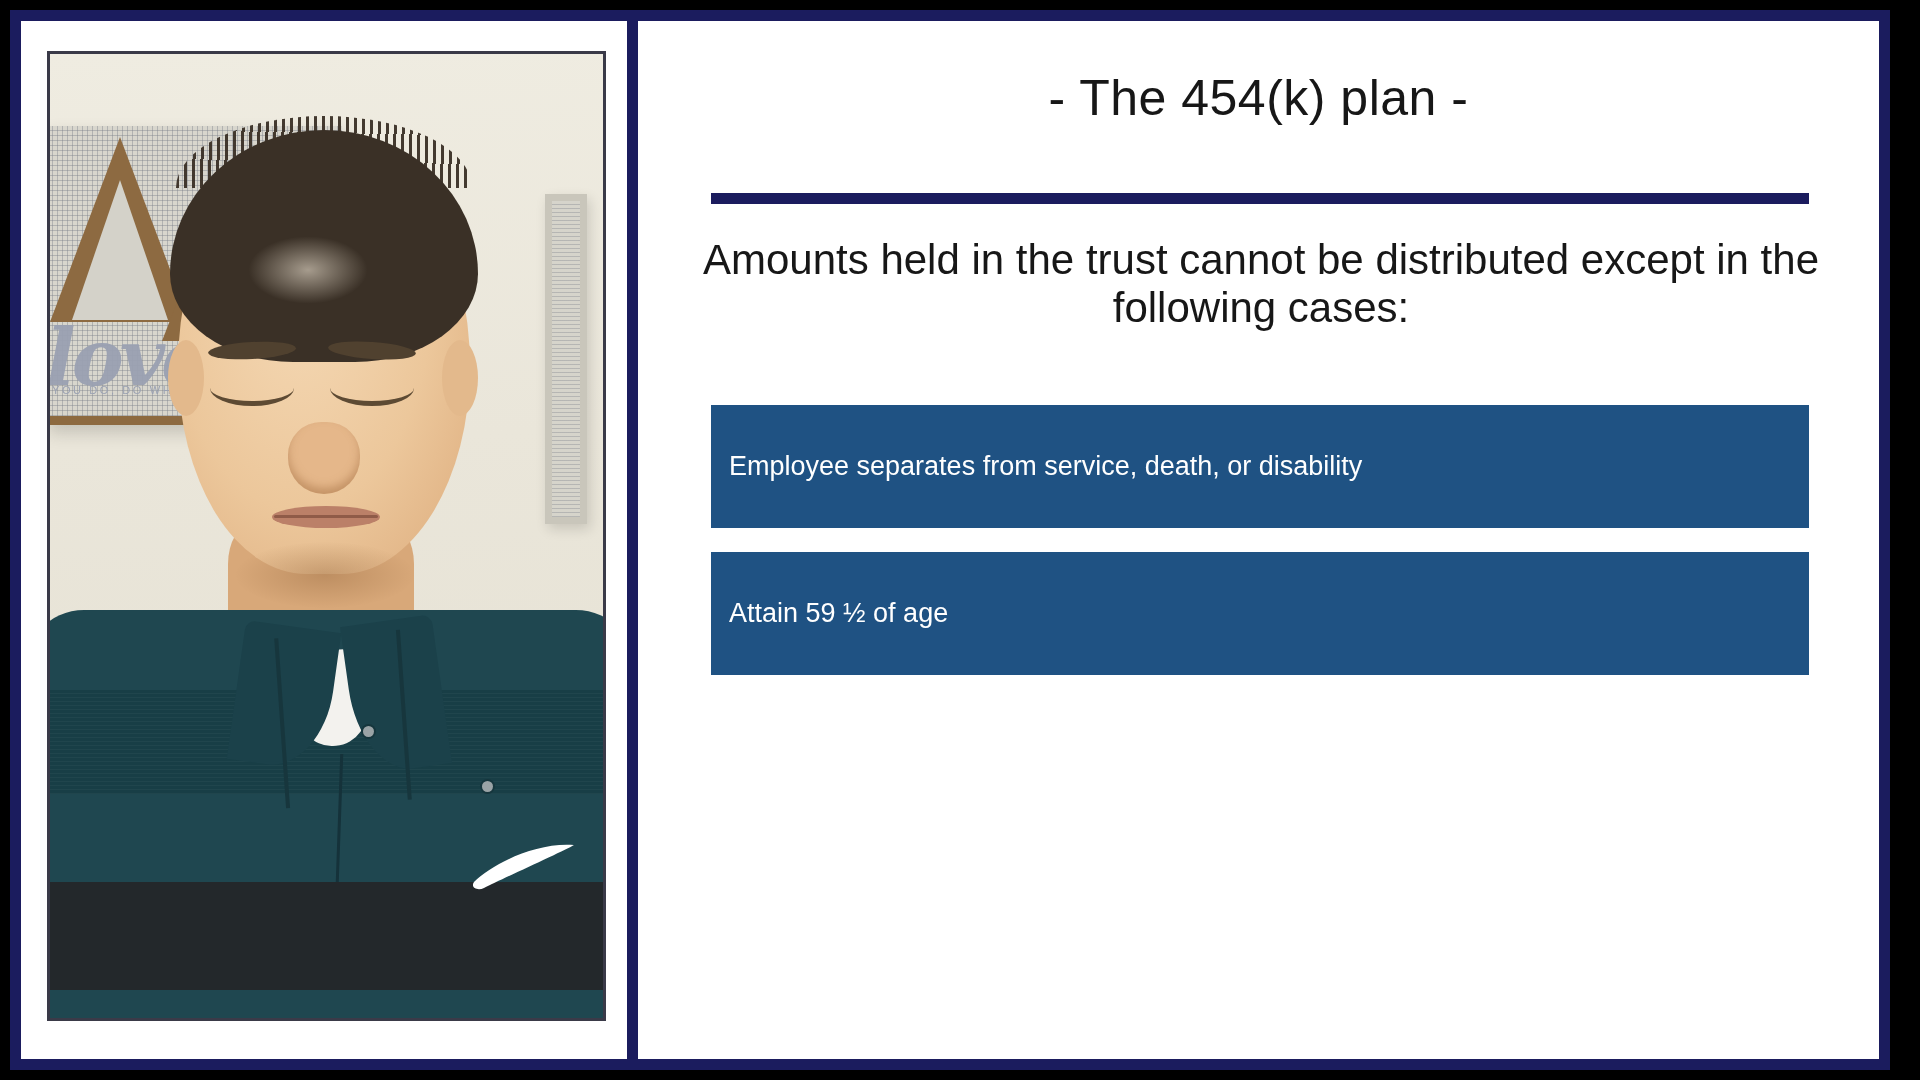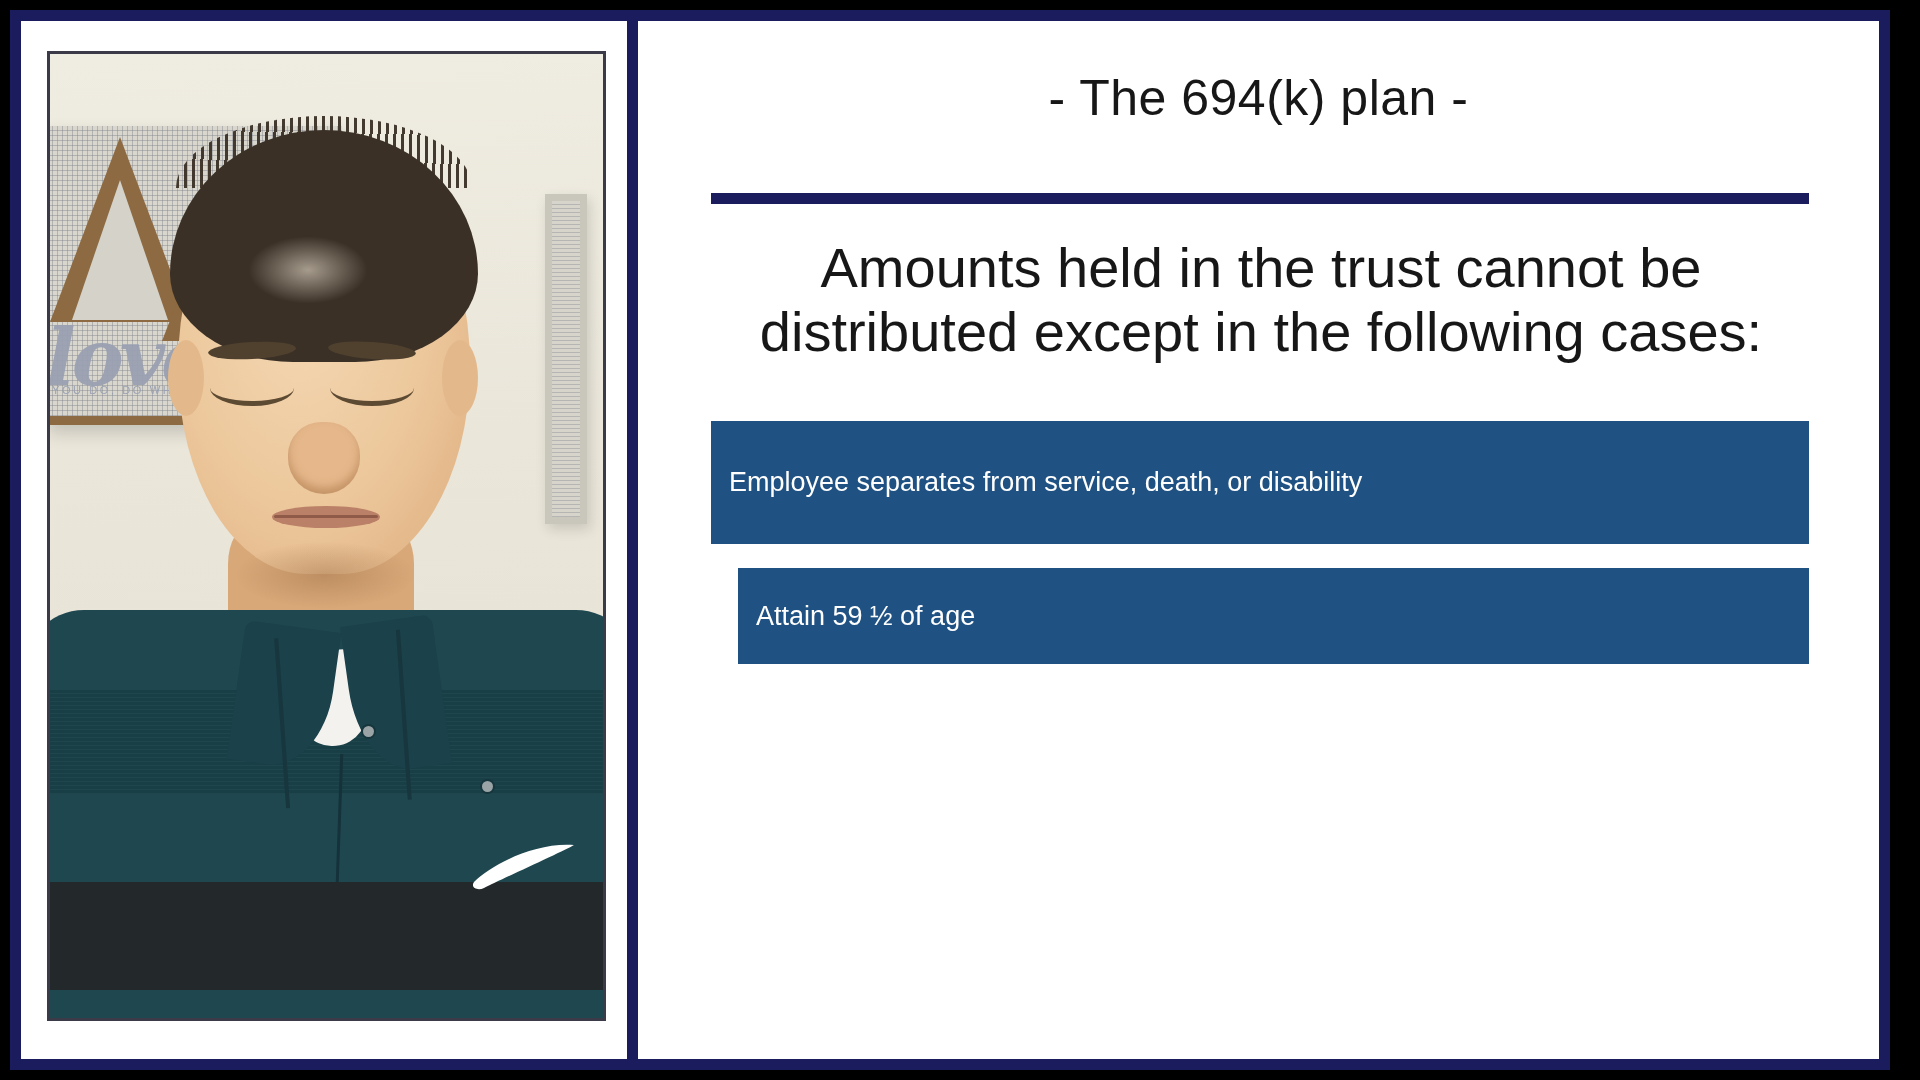--- a/index.html
+++ b/index.html
@@ -380,43 +380,43 @@
     height: 11px;
     background: #1b1c5e;
   }
 
   #intro-text {
     position: absolute;
     left: 60px;
     top: 215px;
     width: 1126px;
     text-align: center;
-    font-size: 56px;
+    font-size: 42px;
     line-height: 1.15;
     color: #171717;
     font-family: "Liberation Sans", sans-serif;
   }
 
   #bars {
     position: absolute;
     left: 73px;
-    top: 400px;
+    top: 384px;
     width: 1098px;
   }
   .bar {
     position: relative;
     background: #1f5283;
     box-sizing: border-box;
     display: flex;
     align-items: center;
     padding: 0 18px;
     margin-bottom: 24px;
   }
   .bar-1 { height: 123px; }
-  .bar-2 { height: 96px; margin-left: 27px; }
+  .bar-2 { height: 123px; }
   .bar-3 { height: 123px; margin-bottom: 0; }
 
   .bar-text {
     font-size: 27px;
     line-height: 1.28;
     color: #ffffff;
     font-family: "Liberation Sans", sans-serif;
     white-space: pre-line;
   }
 </style>
@@ -481,21 +481,21 @@
             </div>
 
           </div>
         </div>
       </div>
 
       <div id="vertical-divider"></div>
 
       <div id="right-pane">
 
-        <div id="slide-title">- The 694(k) plan -</div>
+        <div id="slide-title">- The 454(k) plan -</div>
 
         <div id="title-rule"></div>
 
         <div id="intro-text">Amounts held in the trust cannot be distributed except in the following cases:</div>
 
         <div id="bars">
           <div class="bar bar-1">
             <div class="bar-text">Employee separates from service, death, or disability</div>
           </div>
           <div class="bar bar-2">

